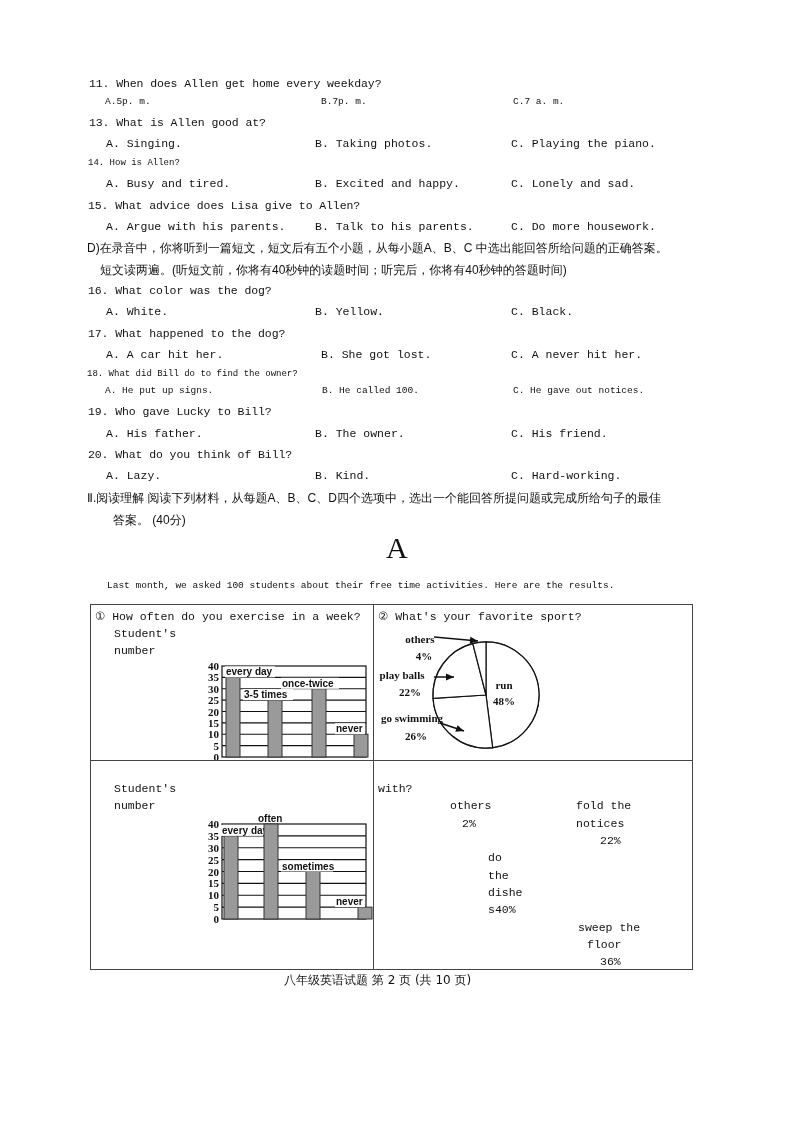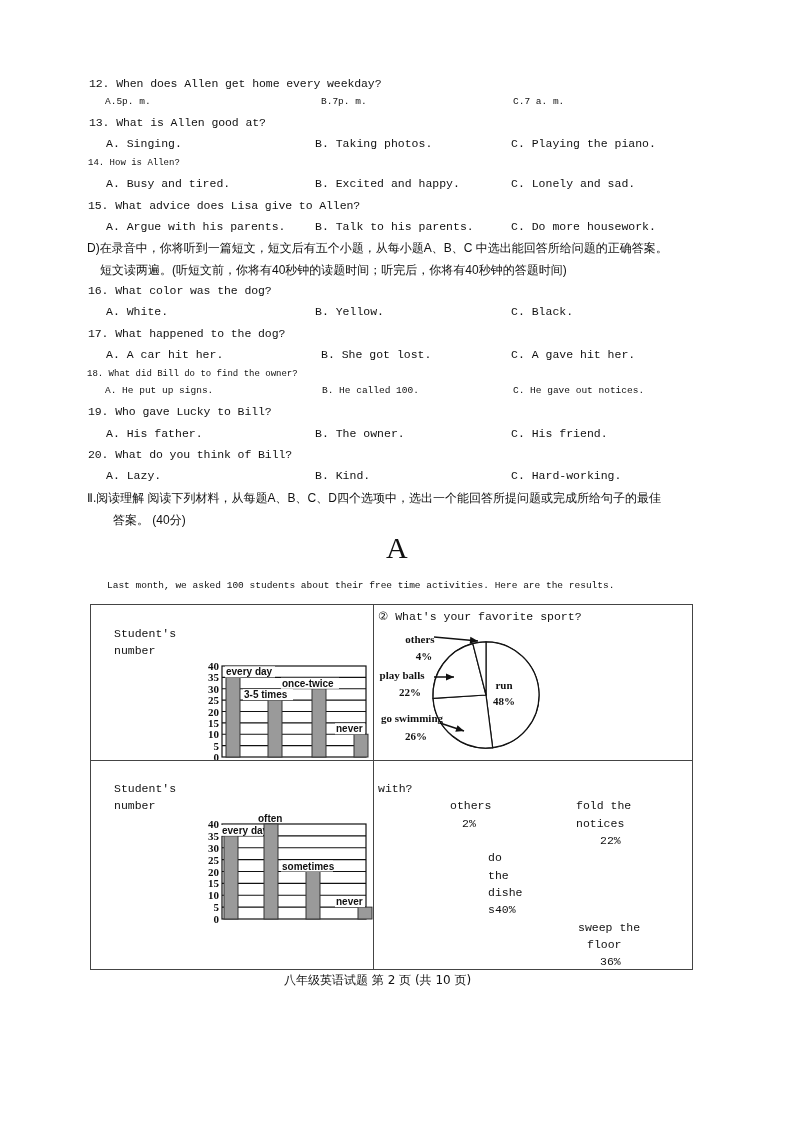--- a/index.html
+++ b/index.html
@@ -20,21 +20,21 @@
   .cell-title { font-size: 11.5px; }
   .chart-text { font-family: "Liberation Sans", sans-serif; font-weight: bold; font-size: 10px; fill: #111; }
   .tick-text { font-family: "Liberation Serif", serif; font-weight: bold; font-size: 11px; fill: #111; }
   .pie-text { font-family: "Liberation Serif", serif; font-weight: bold; font-size: 11px; fill: #111; }
   .c4 { font-size: 11.5px; }
   .footer { font-size: 12px; font-family: "DejaVu Sans", sans-serif; text-align: right; }
 </style>
 </head>
 <body>
 
-<div class="abs q mono" style="left:89px;top:77px">12. When does Allen get home every weekday?</div>
+<div class="abs q mono" style="left:89px;top:77px">11. When does Allen get home every weekday?</div>
 <div class="abs opts mono" style="left:105px;top:96px">A.5p. m.</div>
 <div class="abs opts mono" style="left:321px;top:96px">B.7p. m.</div>
 <div class="abs opts mono" style="left:513px;top:96px">C.7 a. m.</div>
 
 <div class="abs q mono" style="left:89px;top:116px">13. What is Allen good at?</div>
 <div class="abs opt mono" style="left:106px;top:137px">A. Singing.</div>
 <div class="abs opt mono" style="left:315px;top:137px">B. Taking photos.</div>
 <div class="abs opt mono" style="left:511px;top:137px">C. Playing the piano.</div>
 
 <div class="abs qs mono" style="left:88px;top:158px">14. How is Allen?</div>
@@ -51,21 +51,21 @@
 <div class="abs cn" style="left:100px;top:262px">短文读两遍。(听短文前，你将有40秒钟的读题时间；听完后，你将有40秒钟的答题时间)</div>
 
 <div class="abs q mono" style="left:88px;top:284px">16. What color was the dog?</div>
 <div class="abs opt mono" style="left:106px;top:305px">A. White.</div>
 <div class="abs opt mono" style="left:315px;top:305px">B. Yellow.</div>
 <div class="abs opt mono" style="left:511px;top:305px">C. Black.</div>
 
 <div class="abs q mono" style="left:88px;top:327px">17. What happened to the dog?</div>
 <div class="abs opt mono" style="left:106px;top:348px">A. A car hit her.</div>
 <div class="abs opt mono" style="left:321px;top:348px">B. She got lost.</div>
-<div class="abs opt mono" style="left:511px;top:348px">C. A gave hit her.</div>
+<div class="abs opt mono" style="left:511px;top:348px">C. A never hit her.</div>
 
 <div class="abs qs mono" style="left:87px;top:369px">18. What did Bill do to find the owner?</div>
 <div class="abs opts mono" style="left:105px;top:385px">A. He put up signs.</div>
 <div class="abs opts mono" style="left:322px;top:385px">B. He called 100.</div>
 <div class="abs opts mono" style="left:513px;top:385px">C. He gave out notices.</div>
 
 <div class="abs q mono" style="left:88px;top:405px">19. Who gave Lucky to Bill?</div>
 <div class="abs opt mono" style="left:106px;top:427px">A. His father.</div>
 <div class="abs opt mono" style="left:315px;top:427px">B. The owner.</div>
 <div class="abs opt mono" style="left:511px;top:427px">C. His friend.</div>
@@ -80,20 +80,21 @@
 
 <div class="abs big-a" style="left:386px;top:531px">A</div>
 <div class="abs intro mono" style="left:107px;top:580px">Last month, we asked 100 students about their free time activities. Here are the results.</div>
 
 <div class="grid-box">
 
   <div style="position:absolute;left:282px;top:0;width:1px;height:100%;background:#444"></div>
   <div style="position:absolute;left:0;top:155px;width:100%;height:1px;background:#444"></div>
 
   <div class="cell" style="left:0;top:0;width:282px;height:155px">
+    <div class="abs cell-title mono" style="left:4px;top:4px">① How often do you exercise in a week?</div>
     <div class="abs cell-title mono" style="left:23px;top:22px">Student's</div>
     <div class="abs cell-title mono" style="left:23px;top:39px">number</div>
     <svg id="bar1" style="position:absolute;left:105px;top:57px" width="180" height="98">
         <rect x="26" y="4" width="144" height="91" fill="#fff" stroke="#111" stroke-width="1.2"></rect>
         <text x="23" y="99" text-anchor="end" class="tick-text">0</text>
         <line x1="26" x2="170" y1="83.625" y2="83.625" stroke="#111" stroke-width="1.2"></line>
         <text x="23" y="87.625" text-anchor="end" class="tick-text">5</text>
         <line x1="26" x2="170" y1="72.25" y2="72.25" stroke="#111" stroke-width="1.2"></line>
         <text x="23" y="76.25" text-anchor="end" class="tick-text">10</text>
         <line x1="26" x2="170" y1="60.875" y2="60.875" stroke="#111" stroke-width="1.2"></line>

